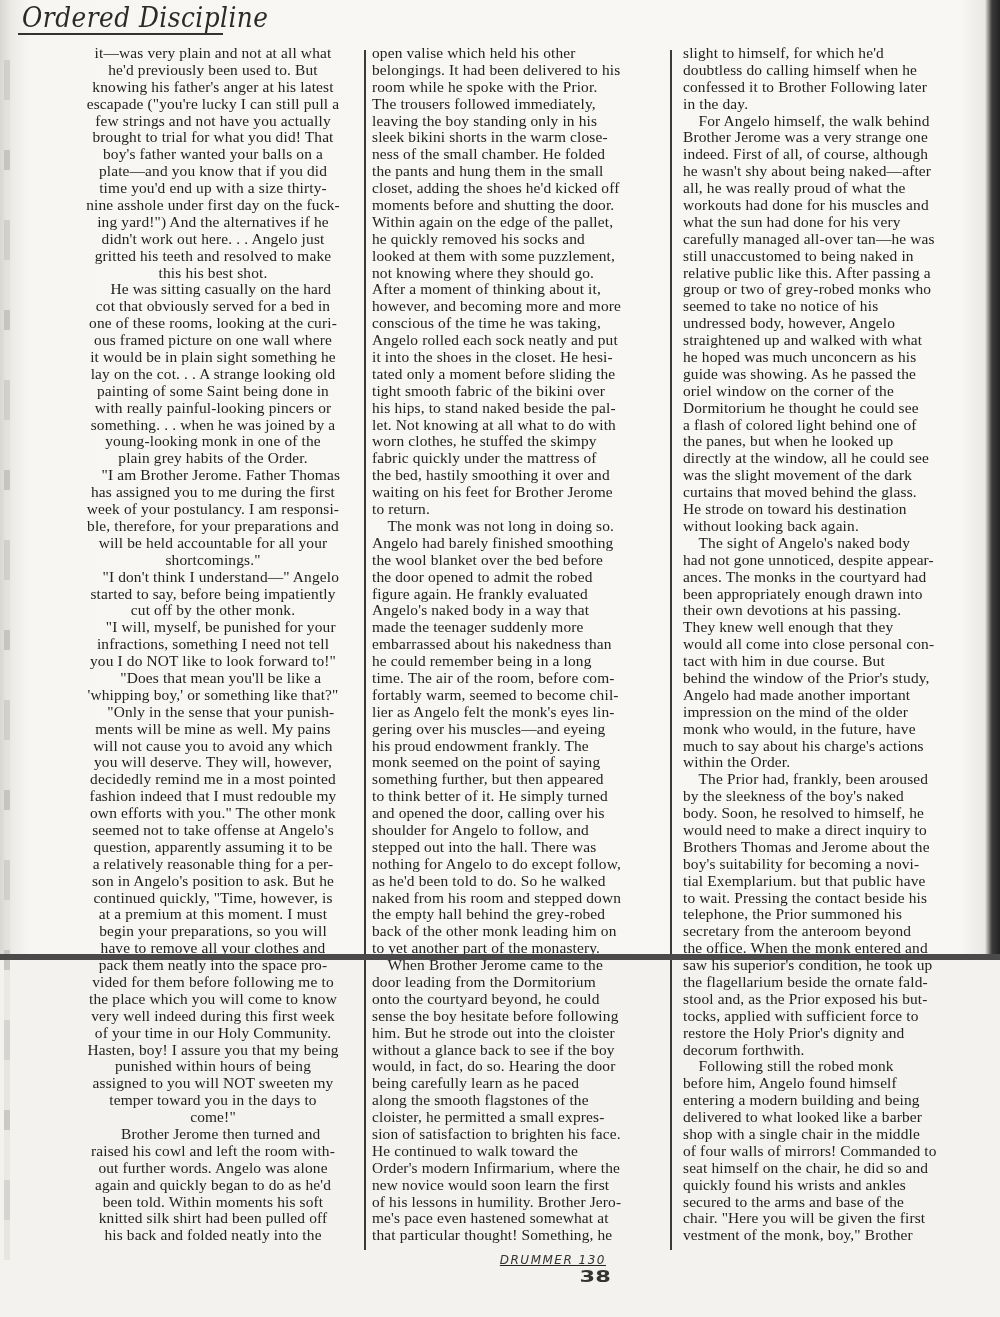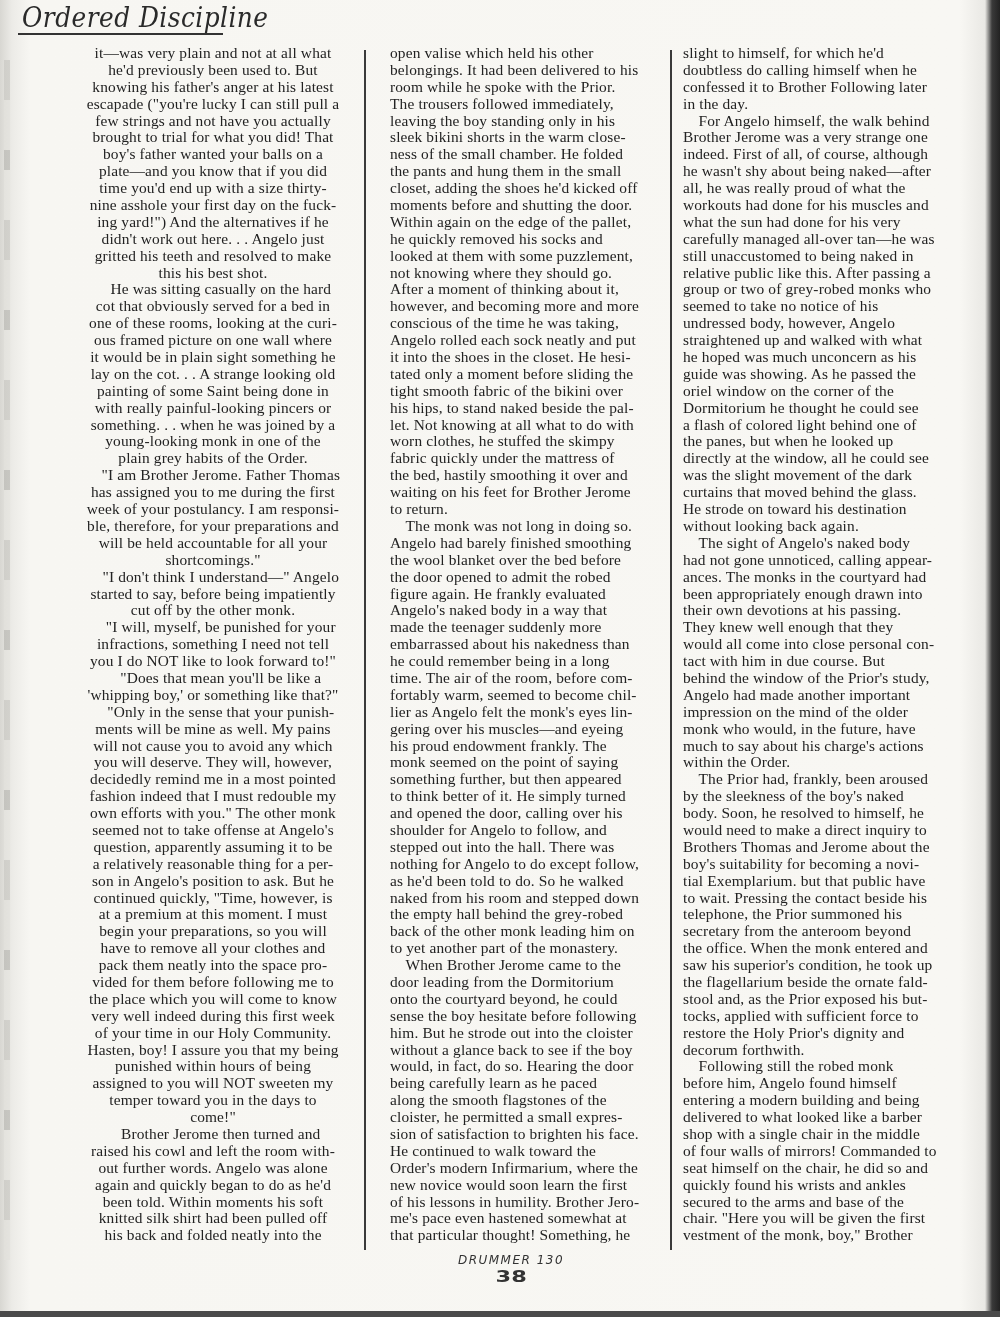--- a/index.html
+++ b/index.html
@@ -4,21 +4,21 @@
 <style>
   html, body { margin: 0; padding: 0; }
   body {
     width: 1000px; height: 1317px; overflow: hidden;
     background: #f3f2ee;
     font-family: "DejaVu Serif", "Liberation Serif", serif;
     color: #222;
     position: relative;
   }
   .page {
-    position: absolute; left: 0; top: 0; width: 1000px; height: 1317px;
+    position: absolute; left: 0; top: 0; width: 1000px; height: 960px;
     background: linear-gradient(90deg, #d8d7d2 0px, #ecebe7 12px, #f7f6f2 30px, #f8f7f3 960px, #e9e8e4 985px, #3a3a3a 992px, #222 1000px);
   }
   .binding {
     position: absolute; left: 4px; top: 60px; width: 6px; height: 1200px;
     background: repeating-linear-gradient(180deg, #c9c8c3 0 40px, #e2e1dc 40px 90px, #b9b8b3 90px 110px, #e6e5e0 110px 160px);
     opacity: 0.7;
   }
   .bottom-edge {
     position: absolute; left: 0; bottom: 0; width: 1000px; height: 6px;
     background: #4a4a4a;
@@ -37,29 +37,29 @@
     position: absolute; left: 0; top: 33px; width: 205px; height: 2px; background: #333;
   }
   .col {
     position: absolute; top: 45px;
     font-size: 15.4px; line-height: 16.9px;
     font-family: "Liberation Serif", "DejaVu Serif", serif;
     letter-spacing: 0.15px;
   }
   .col .line { white-space: nowrap; display: block; height: 16.9px; }
   .col-left { left: 68px; width: 290px; text-align: center; }
-  .col-mid { left: 390px; width: 288px; }
+  .col-mid { left: 372px; width: 288px; }
   .col-right { left: 683px; width: 290px; top: 45px; }
   .rule {
     position: absolute; width: 1.5px; background: #3a3a3a;
   }
   .rule-1 { left: 364px; top: 50px; height: 1200px; }
   .rule-2 { left: 670px; top: 50px; height: 1200px; }
   .footer {
-    position: absolute; left: 446px; top: 1253px; width: 130px; text-align: center;
+    position: absolute; left: 476px; top: 1253px; width: 130px; text-align: right; text-decoration: underline;
   }
   .footer-mag {
     font-family: "DejaVu Sans", "Liberation Sans", sans-serif;
     font-style: italic; font-size: 12px; letter-spacing: 1.5px; color: #333;
   }
   .footer-page {
     font-family: "DejaVu Sans", "Liberation Sans", sans-serif;
     font-weight: bold; font-size: 16px; color: #333; margin-top: -2px;
     transform: scaleX(1.4); display: inline-block;
   }
@@ -78,21 +78,21 @@
   <div class="col col-left">
       <span class="line">it—was very plain and not at all what</span>
       <span class="line">he'd previously been used to. But</span>
       <span class="line">knowing his father's anger at his latest</span>
       <span class="line">escapade ("you're lucky I can still pull a</span>
       <span class="line">few strings and not have you actually</span>
       <span class="line">brought to trial for what you did! That</span>
       <span class="line">boy's father wanted your balls on a</span>
       <span class="line">plate—and you know that if you did</span>
       <span class="line">time you'd end up with a size thirty-</span>
-      <span class="line">nine asshole your first day on the fuck-</span>
+      <span class="line">nine asshole under first day on the fuck-</span>
       <span class="line">ing yard!") And the alternatives if he</span>
       <span class="line">didn't work out here. . . Angelo just</span>
       <span class="line">gritted his teeth and resolved to make</span>
       <span class="line">this his best shot.</span>
       <span class="line"> He was sitting casually on the hard</span>
       <span class="line">cot that obviously served for a bed in</span>
       <span class="line">one of these rooms, looking at the curi-</span>
       <span class="line">ous framed picture on one wall where</span>
       <span class="line">it would be in plain sight something he</span>
       <span class="line">lay on the cot. . . A strange looking old</span>
@@ -247,21 +247,21 @@
       <span class="line">oriel window on the corner of the</span>
       <span class="line">Dormitorium he thought he could see</span>
       <span class="line">a flash of colored light behind one of</span>
       <span class="line">the panes, but when he looked up</span>
       <span class="line">directly at the window, all he could see</span>
       <span class="line">was the slight movement of the dark</span>
       <span class="line">curtains that moved behind the glass.</span>
       <span class="line">He strode on toward his destination</span>
       <span class="line">without looking back again.</span>
       <span class="line"> The sight of Angelo's naked body</span>
-      <span class="line">had not gone unnoticed, calling appear-</span>
+      <span class="line">had not gone unnoticed, despite appear-</span>
       <span class="line">ances. The monks in the courtyard had</span>
       <span class="line">been appropriately enough drawn into</span>
       <span class="line">their own devotions at his passing.</span>
       <span class="line">They knew well enough that they</span>
       <span class="line">would all come into close personal con-</span>
       <span class="line">tact with him in due course. But</span>
       <span class="line">behind the window of the Prior's study,</span>
       <span class="line">Angelo had made another important</span>
       <span class="line">impression on the mind of the older</span>
       <span class="line">monk who would, in the future, have</span>

